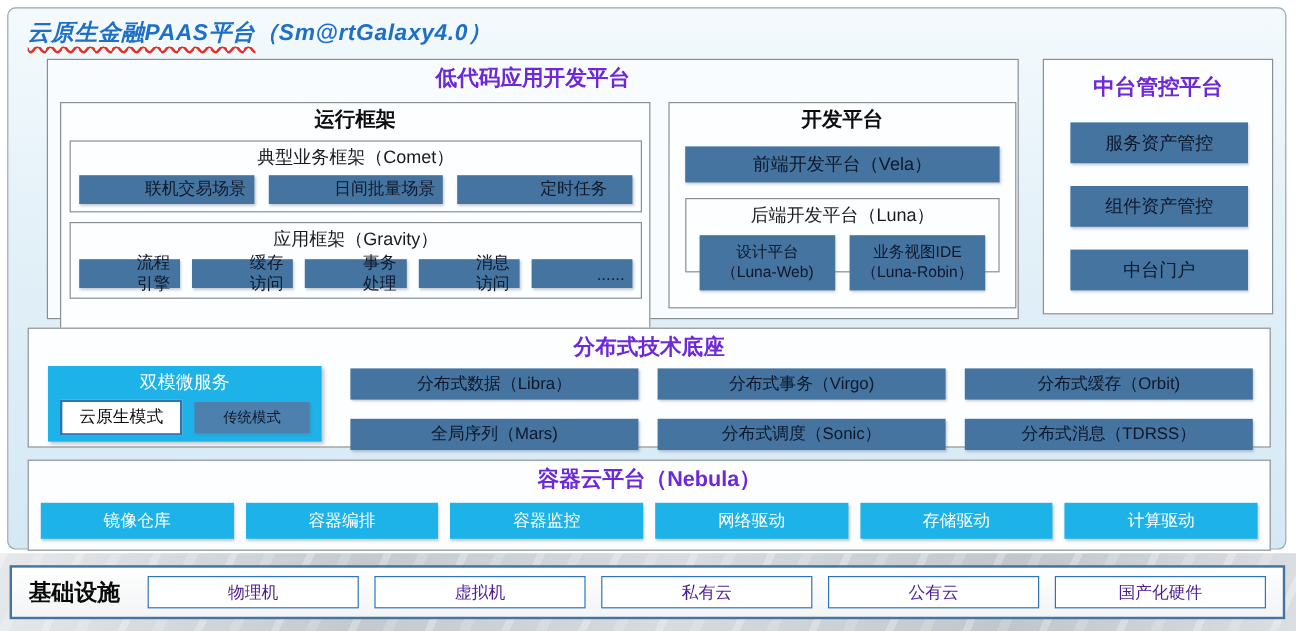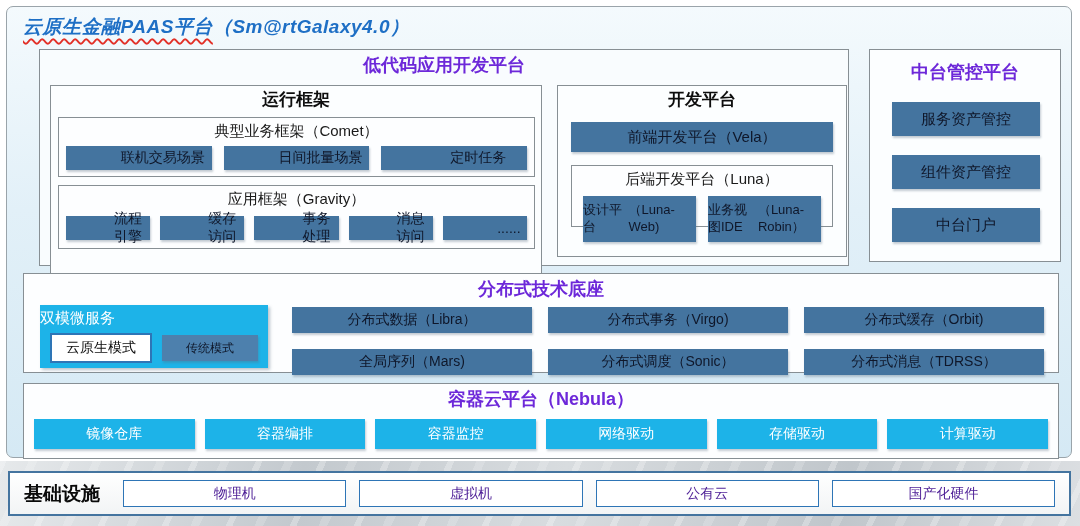--- a/index.html
+++ b/index.html
@@ -36,32 +36,32 @@
   .comet   { left:7px; top:31px; width:477px; height:60px; }
   .gravity { left:7px; top:99px; width:477px; height:64px; }
   .btn-row { position:absolute; left:7px; right:7px; top:28px; height:24px; display:flex; gap:12px; }
   .gravity .btn-row { top:30px; gap:10px; }
   .btn-row .btn { flex:1;padding-left:48px; }
 
   .devplat { left:517px; top:35px; width:290px; height:172px; background:#fcfeff; }
   .vela-btn { position:absolute; left:13px; top:36px; width:262px; height:30px; font-size:15px; }
   .luna { left:13px; top:79px; width:262px; height:62px; }
   .luna-row { position:absolute; left:11px; right:11px; top:30px; height:46px; display:flex; gap:12px; }
-  .luna-row .btn { flex:1; flex-direction:row; font-size:13px; line-height:1.3; }
+  .luna-row .btn { flex:1; flex-direction:column; font-size:13px; line-height:1.3; }
 
   
   .midctrl { left:862px; top:42px; width:192px; height:213px; background:#fcfeff; }
   .midctrl .h1 { padding-top:10px; }
   .mid-btn { position:absolute; left:22px; width:148px; height:34px; font-size:15px; }
 
   
   .distrib { left:16px; top:266px; width:1036px; height:100px; background:#fdfeff; }
   .dualmode { position:absolute; left:16px; top:31px; width:228px; height:63px; background:#1db3e8;
     box-shadow:2px 2px 3px rgba(90,110,125,0.4); }
-  .dualmode-title { color:#ffffff; font-size:15px; padding-top:4px; }
+  .dualmode-title { text-align:center; color:#ffffff; font-size:15px; padding-top:4px; }
   .cloudnative { position:absolute; left:10px; top:28px; width:102px; height:30px; background:#ffffff;
     border:2px solid #2e75b6; color:#0d0d0d; font-size:14px; display:flex; align-items:center; justify-content:center; }
   .traditional { position:absolute; left:122px; top:30px; width:96px; height:26px; background:#4d80ad; font-size:12px; }
   .distrib-grid { position:absolute; left:268px; top:33px; width:752px; height:60px;
     display:grid; grid-template-columns:repeat(3,1fr); column-gap:28px; row-gap:8px;gap:16px; }
   .distrib-grid .btn { height:26px; }
 
   
   .nebula { left:16px; top:376px; width:1036px; height:76px; background:#fdfeff; }
   .nebula-row { position:absolute; left:10px; right:10px; top:35px; height:30px; display:flex; gap:10px; }
@@ -169,17 +169,18 @@
         <div class="cyan-btn">存储驱动</div>
         <div class="cyan-btn">计算驱动</div>
       </div>
     </div>
   </div>
 
   <div class="infra">
     <div class="infra-label">基础设施</div>
     <div class="infra-item">物理机</div>
     <div class="infra-item">虚拟机</div>
+    <div class="infra-item">私有云</div>
     <div class="infra-item">公有云</div>
     <div class="infra-item">国产化硬件</div>
   </div>
 
 </div>
 
 </body></html>

